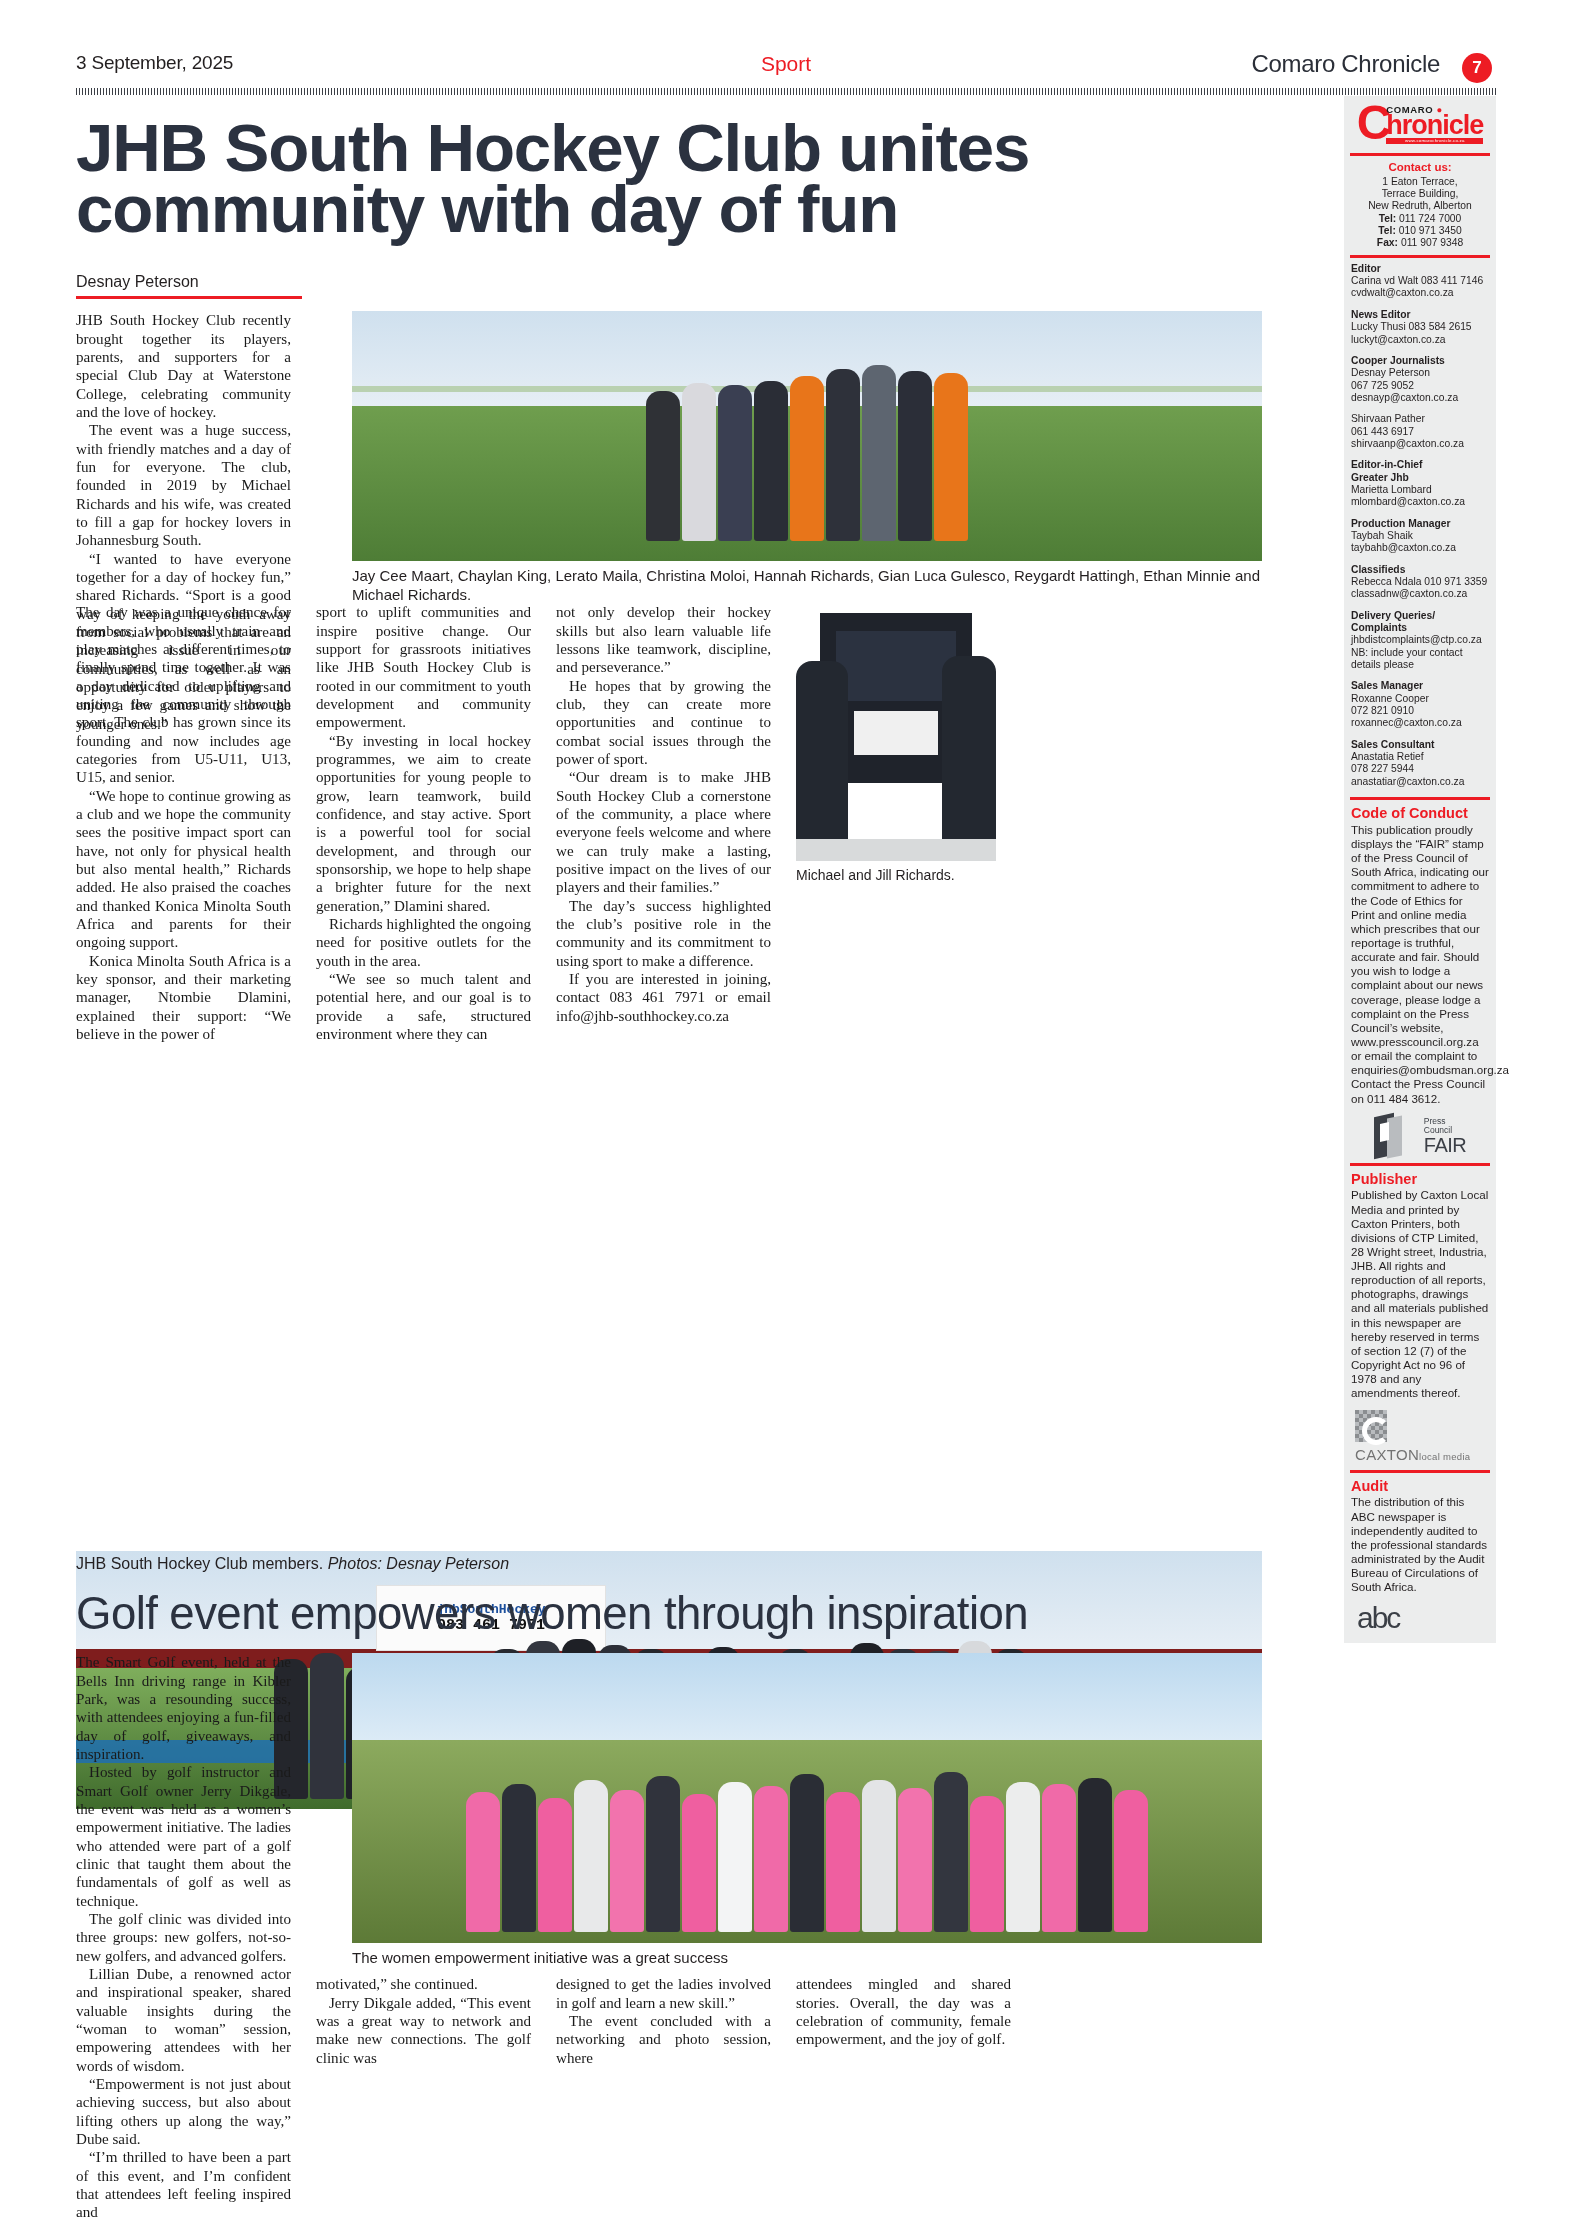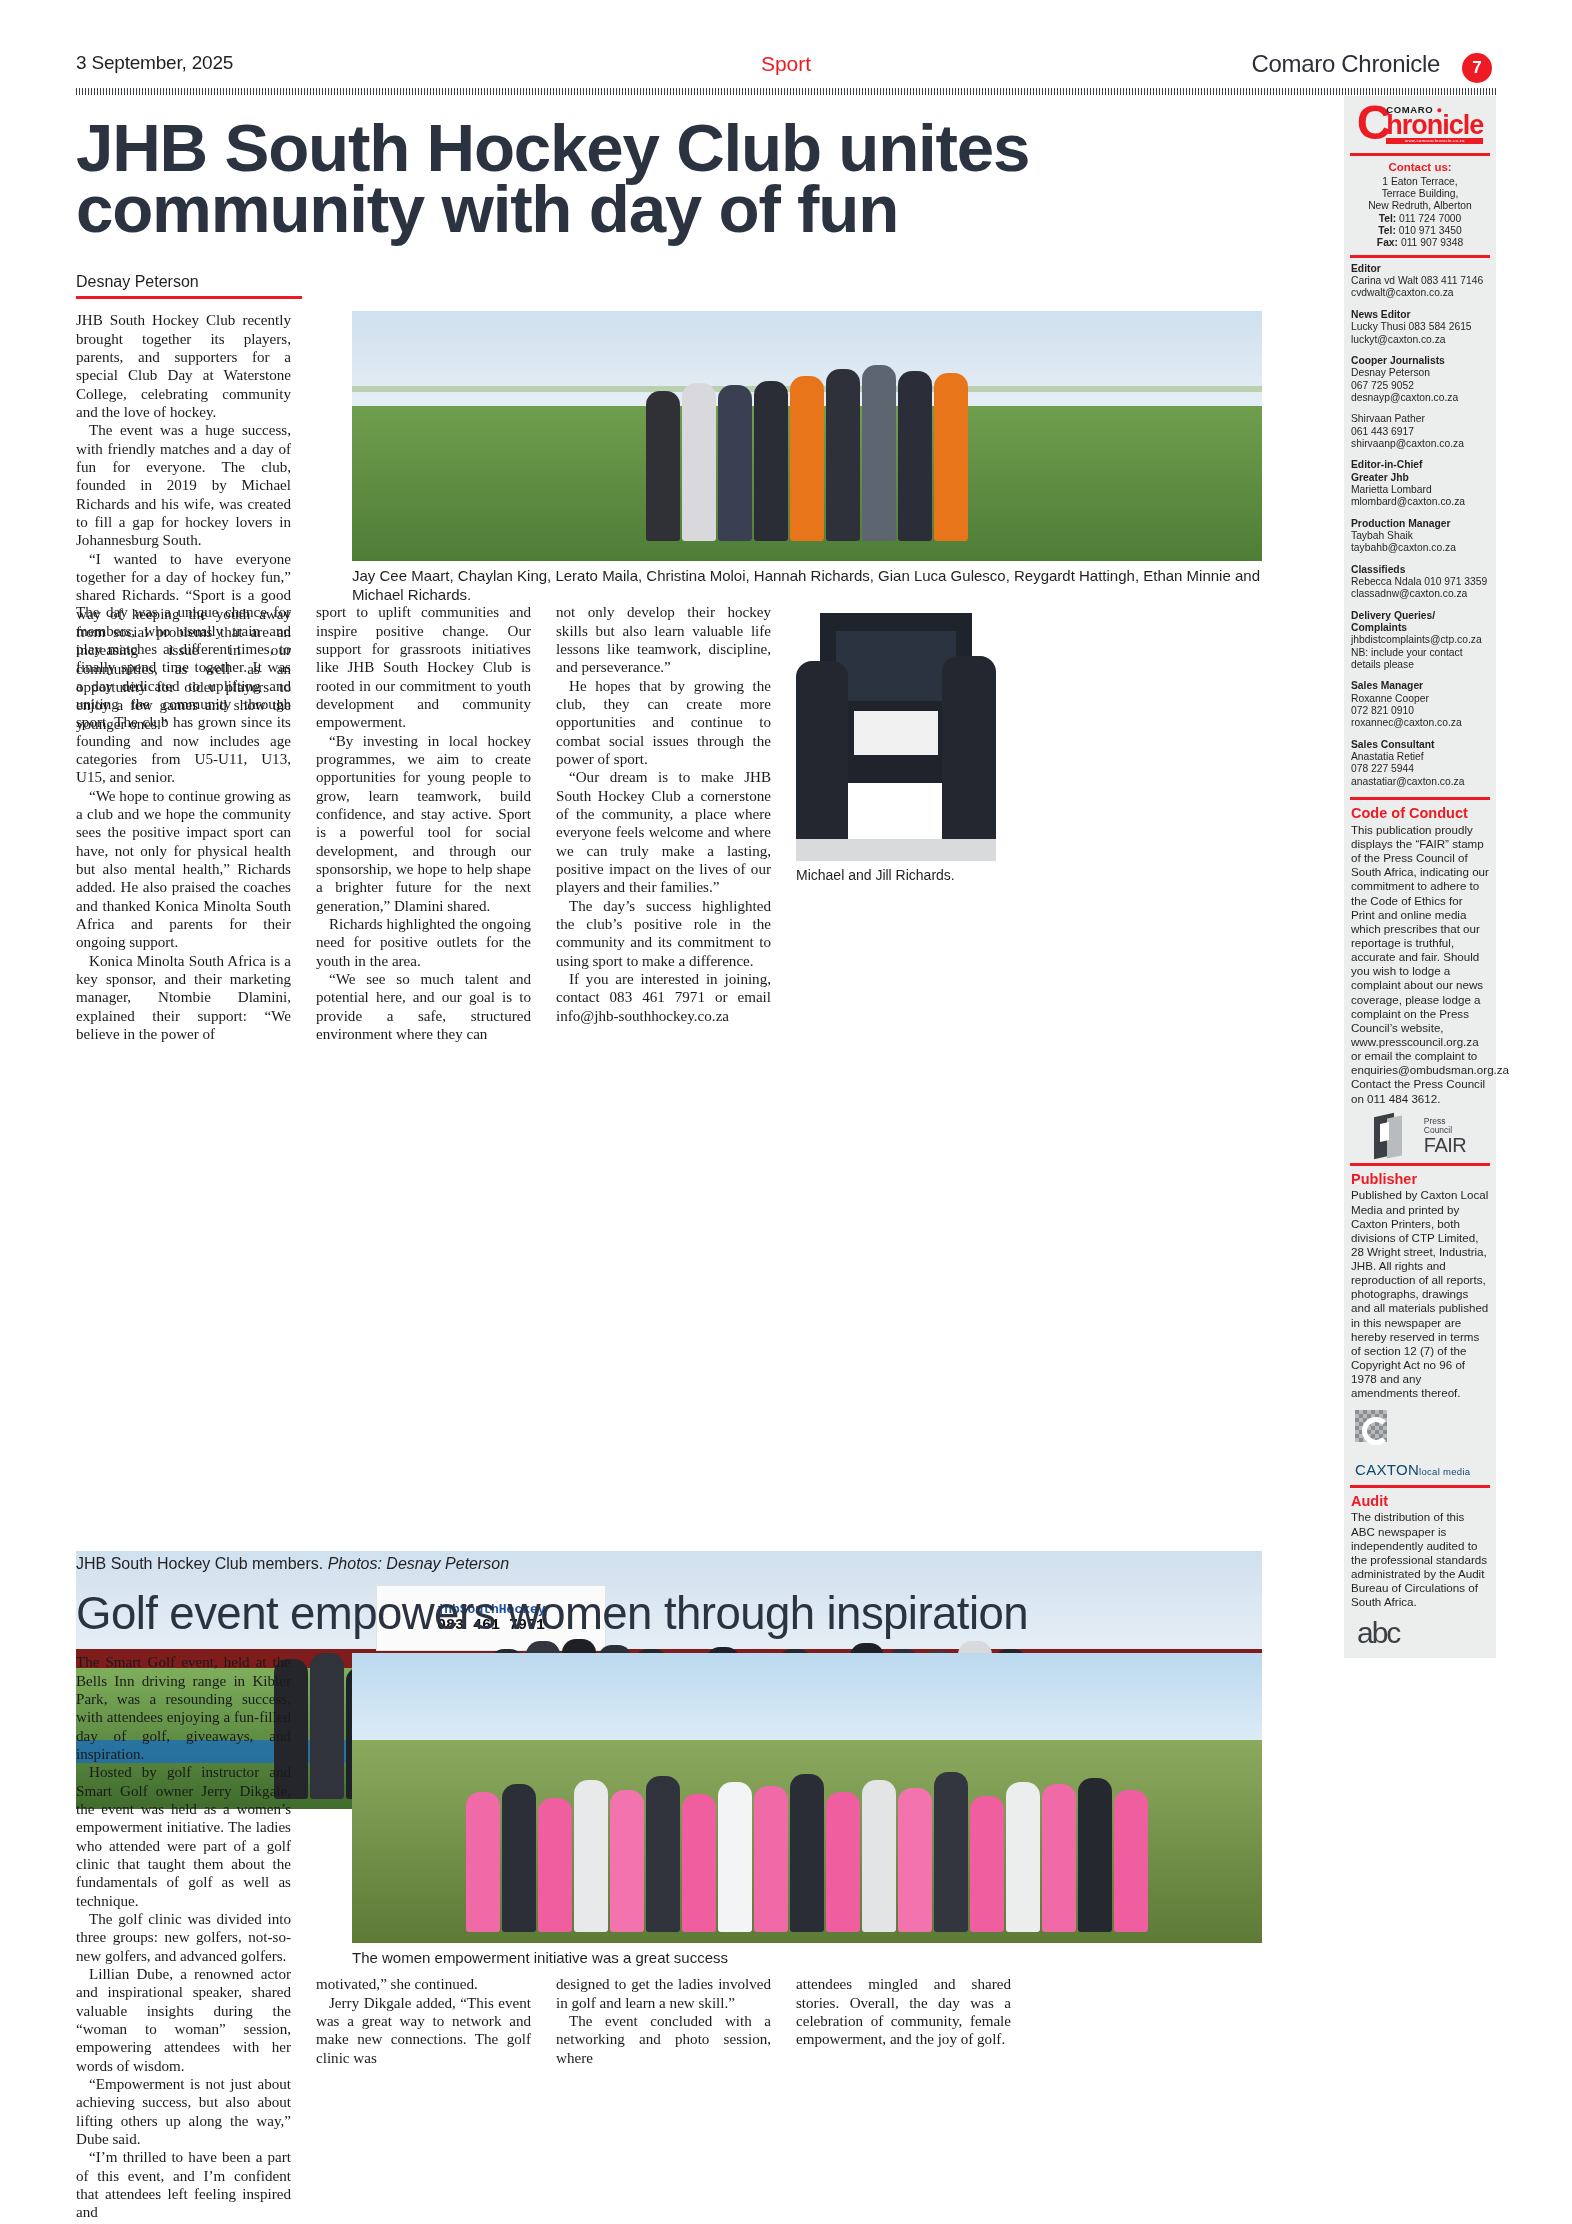--- a/index.html
+++ b/index.html
@@ -162,21 +162,21 @@
   .fair-txt .fr { font-size:20px; color:#3b3f46; letter-spacing:-0.5px; line-height:1; }
 
   .caxton-logo { margin:10px 0 4px 4px; }
   .caxton-mark { width:32px; height:32px; position:relative; background:
       conic-gradient(from 0deg,#b9bcbf 0 25%,#8a8d90 0 50%,#b9bcbf 0 75%,#8a8d90 0 100%);
       background-size:8px 8px; }
   .caxton-mark::after{
     content:""; position:absolute; left:7px; top:7px; width:18px; height:18px;
     border-radius:50%; border:5px solid #fff; border-right-color:transparent;
   }
-  .caxton-word { font-size:15px; color:#0c4a6e; letter-spacing:0.3px; margin-top:19px; }
+  .caxton-word { font-size:15px; color:#737373; letter-spacing:0.3px; margin-top:4px; }
   .caxton-word span { font-size:9.5px; }
 
   .abc-logo { font-size:30px; color:#3b3f46; letter-spacing:-2px; font-weight:300; margin:6px 0 0 6px; }
 
   
   .ph { position:relative; background:#7f1d1d;font-family:Liberation Mono, monospace; }
   .sky { position:absolute; left:0; right:0; top:0; height:38%; background:linear-gradient(#cfe0ee,#e6eef5); }
   .turf { position:absolute; left:0; right:0; bottom:0; height:62%; background:linear-gradient(#6f9e4e,#4e7d36); }
   .turf2 { position:absolute; left:0; right:0; bottom:0; height:55%; background:linear-gradient(#7fae5c,#3f6b2c); }
   .blueband { position:absolute; left:0; right:0; bottom:18%; height:9%; background:#1f6fb0; opacity:.85;}

